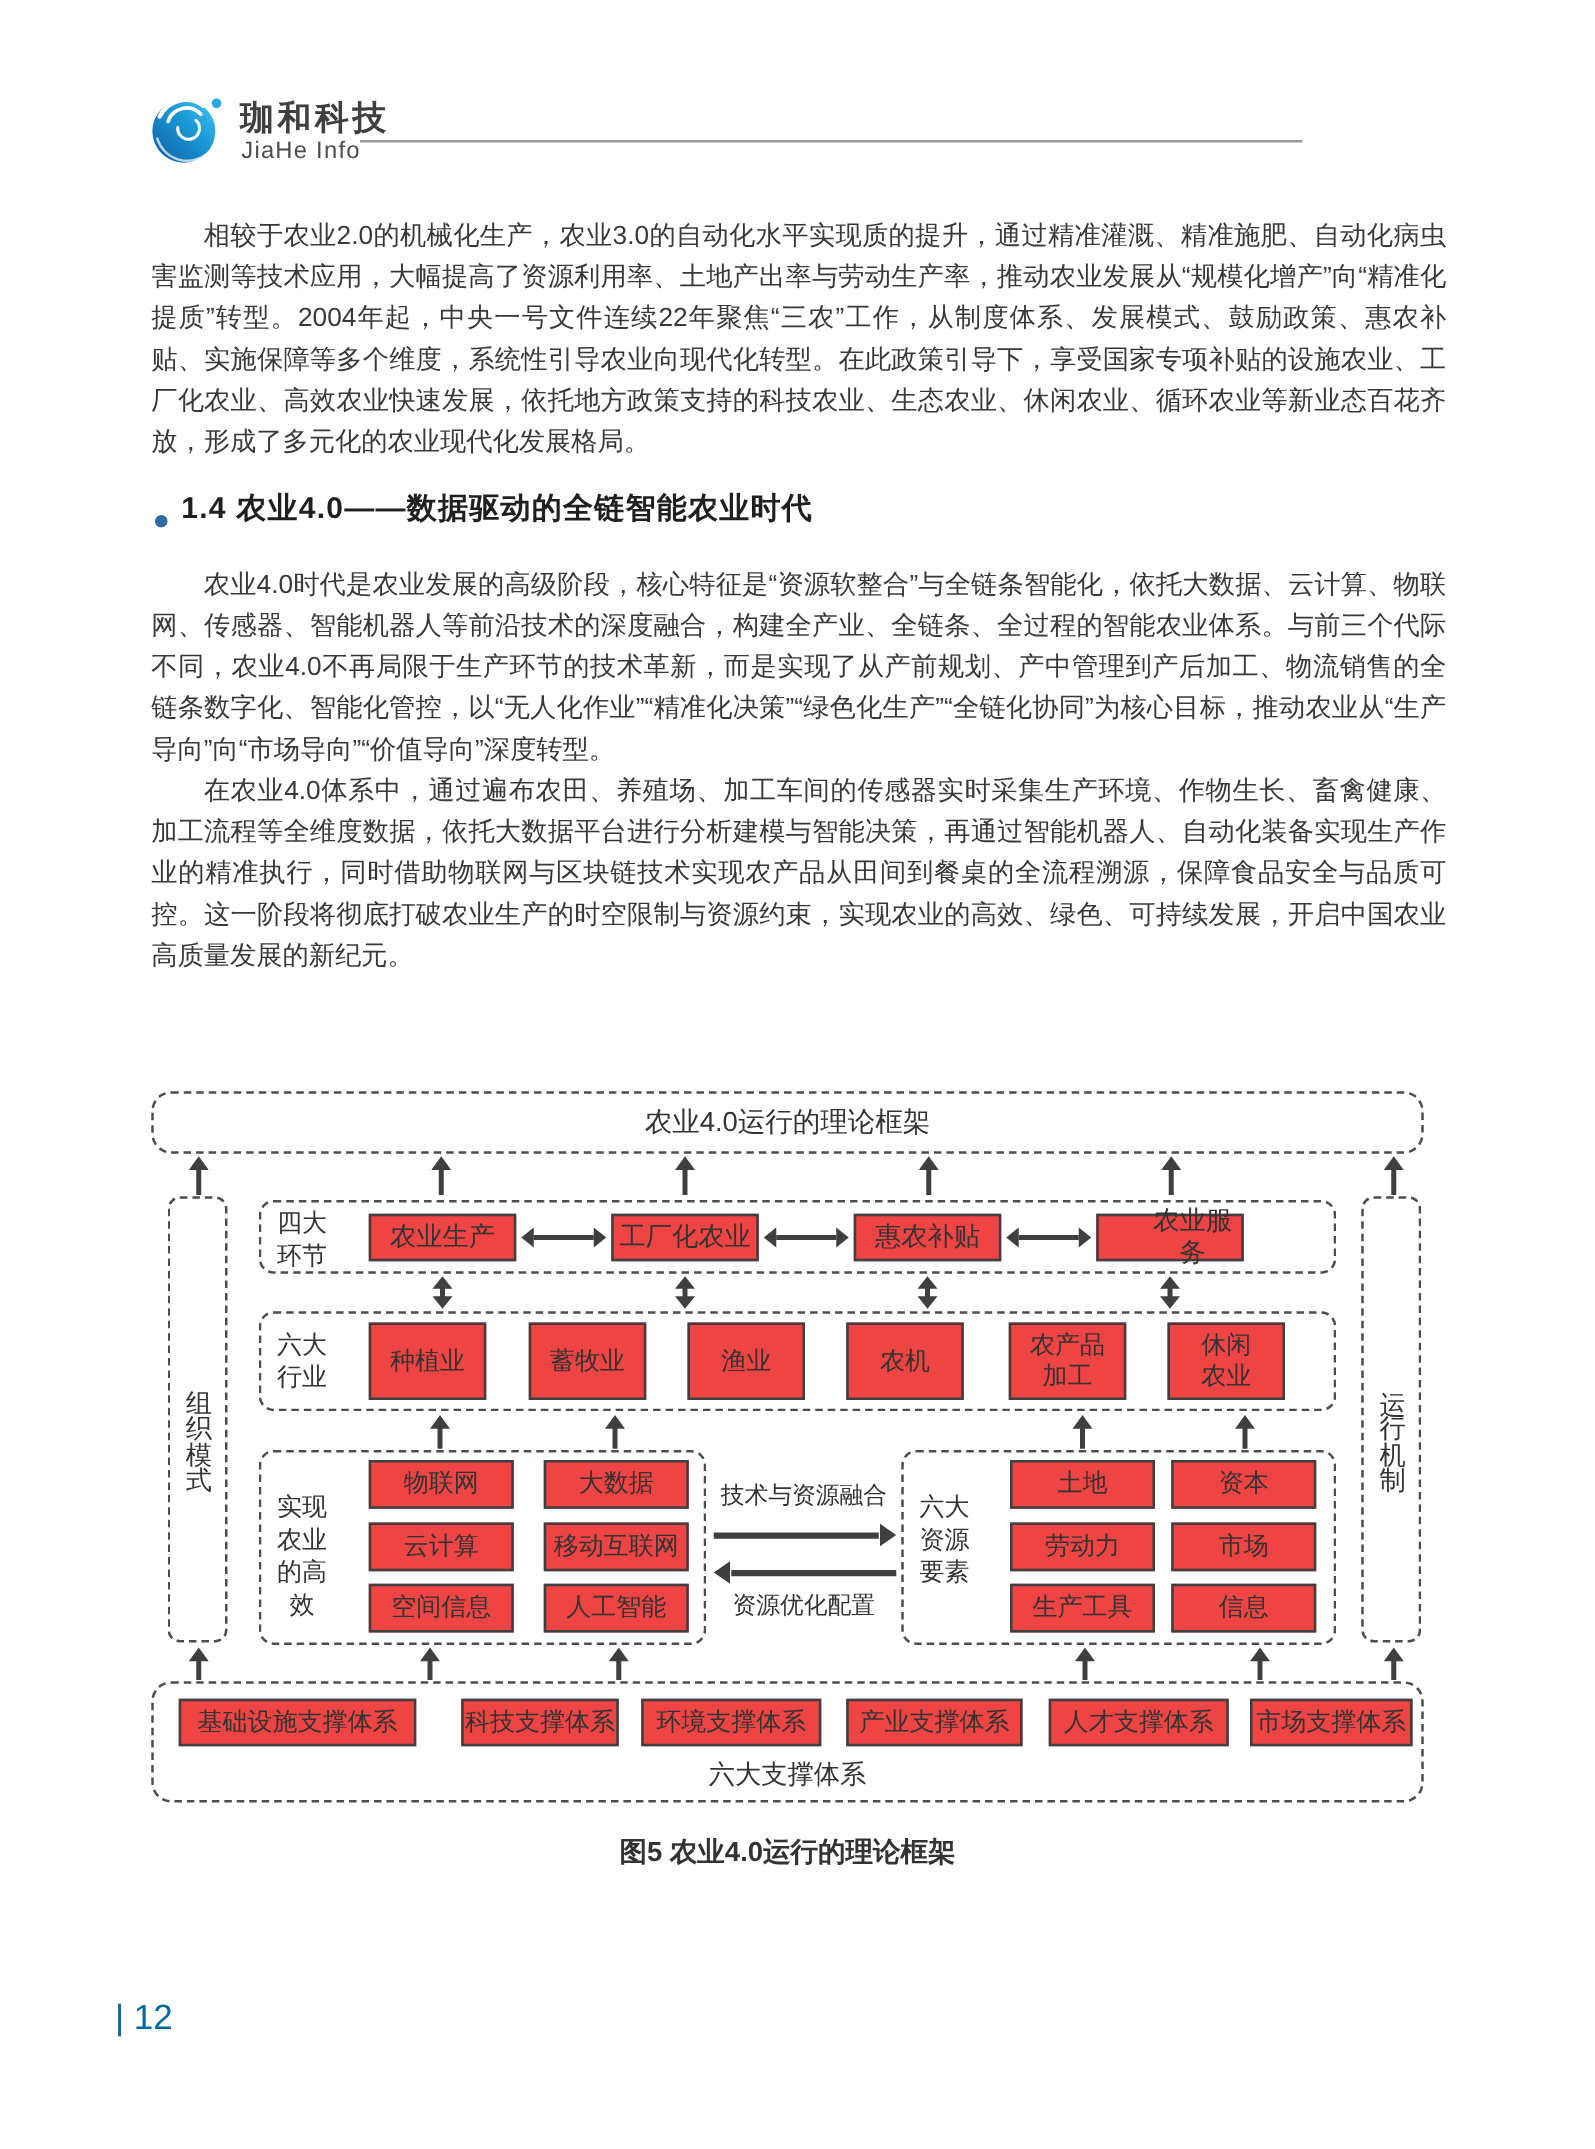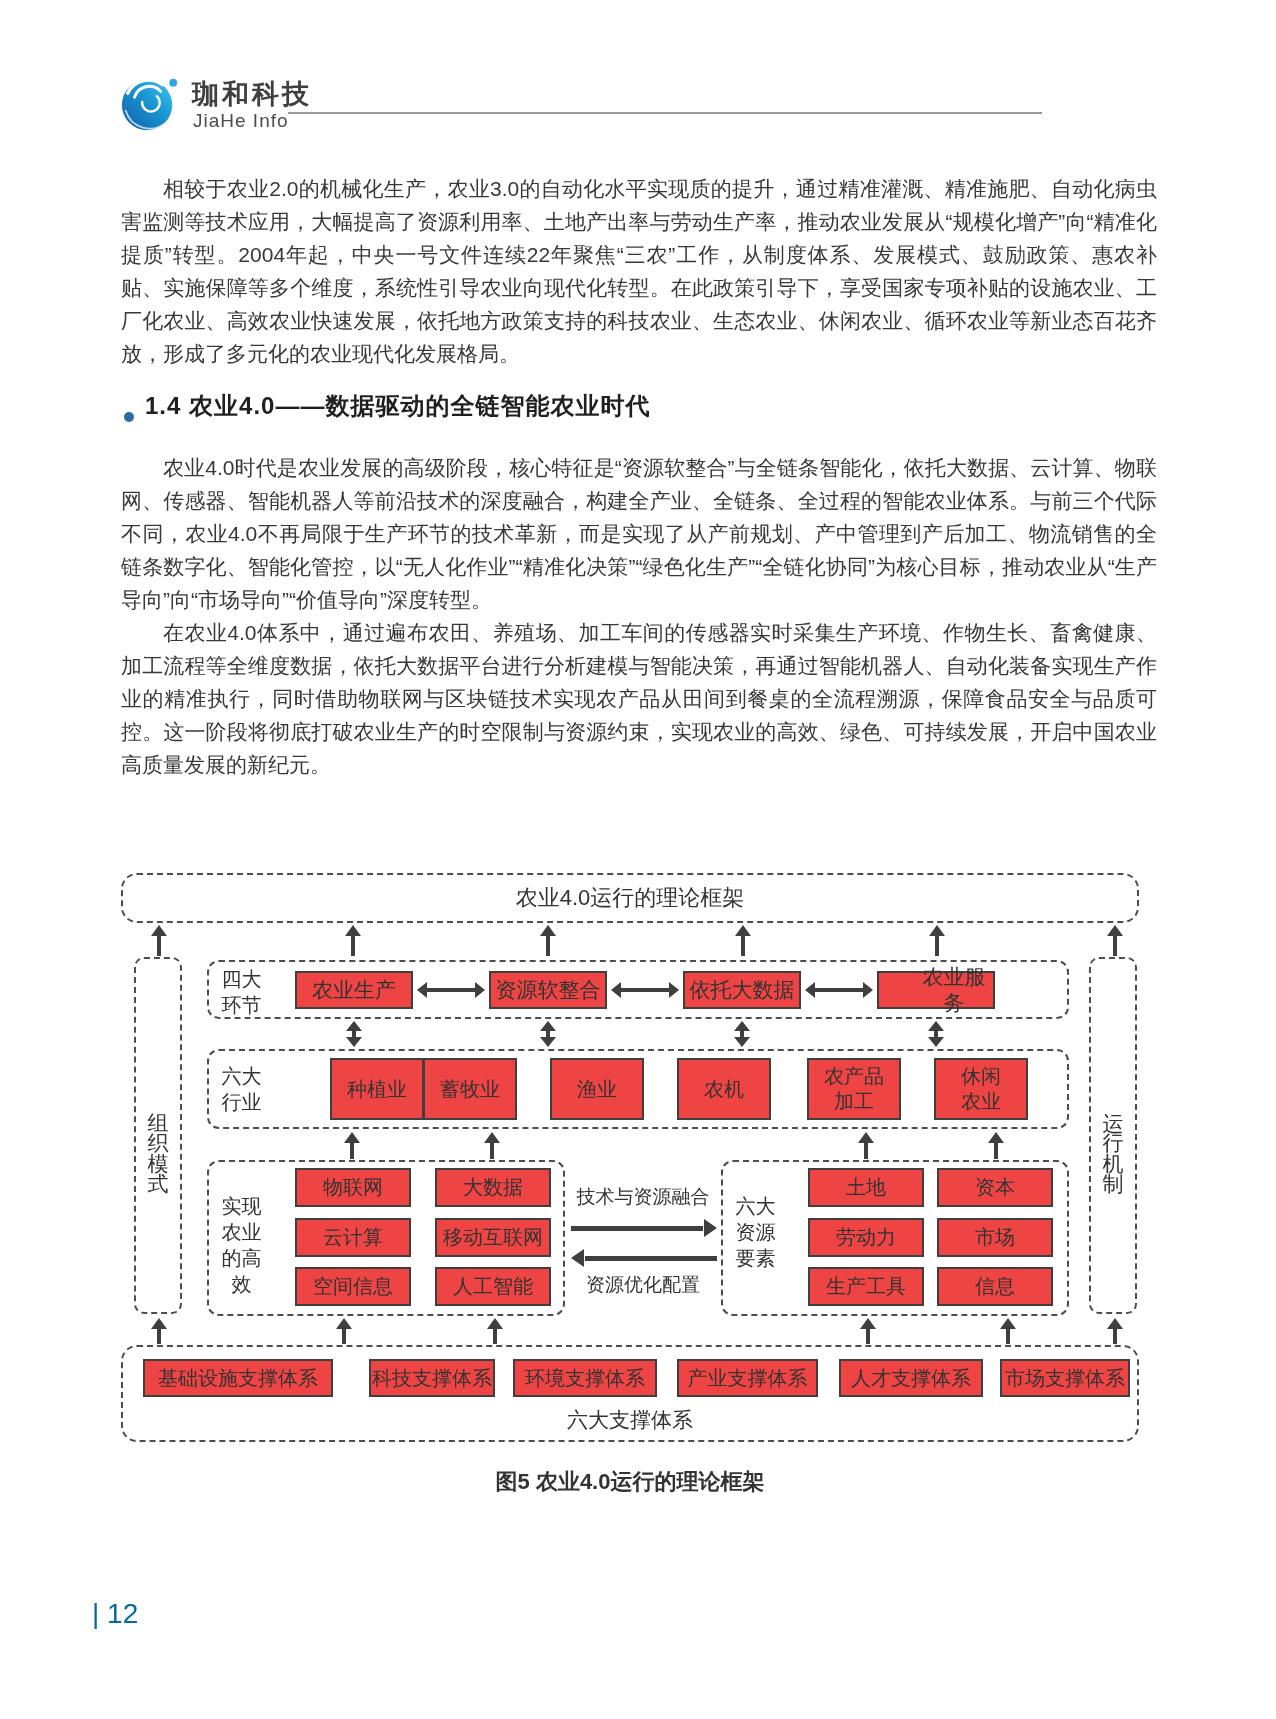--- a/index.html
+++ b/index.html
@@ -119,37 +119,37 @@
     </div>
     <div class="dashed vbox" style="left:968px;top:84px;width:48px;height:357px;border-radius:10px;">
       <span class="vlabel">运行机制</span>
     </div>
 
     <div class="dashed" style="left:86px;top:87px;width:862px;height:59px;"></div>
     <div class="dlabel" style="left:98px;top:93px;">
       <span class="wrap2">四大环节</span>
     </div>
     <div class="solidbox" style="left:174px;top:98px;width:118px;height:38px;font-size:21px;">农业生产</div>
-    <div class="solidbox" style="left:368px;top:98px;width:118px;height:38px;font-size:21px;">资源软整合</div>
-    <div class="solidbox" style="left:562px;top:98px;width:118px;height:38px;font-size:21px;">依托大数据</div>
+    <div class="solidbox" style="left:368px;top:98px;width:118px;height:38px;font-size:21px;">工厂化农业</div>
+    <div class="solidbox" style="left:562px;top:98px;width:118px;height:38px;font-size:21px;">惠农补贴</div>
     <div class="solidbox" style="left:756px;top:98px;width:118px;height:38px;font-size:21px;padding-left:36px;">农业服务</div>
     <div class="arr-h" style="left:296px;top:109px;width:68px;"></div>
     <div class="arr-h" style="left:490px;top:109px;width:68px;"></div>
     <div class="arr-h" style="left:684px;top:109px;width:68px;"></div>
 
     <div class="arr-vd" style="left:225px;top:148px;height:26px;"></div>
     <div class="arr-vd" style="left:419px;top:148px;height:26px;"></div>
     <div class="arr-vd" style="left:613px;top:148px;height:26px;"></div>
     <div class="arr-vd" style="left:807px;top:148px;height:26px;"></div>
 
     <div class="dashed" style="left:86px;top:176px;width:862px;height:80px;"></div>
     <div class="dlabel" style="left:98px;top:190px;">
       <span class="wrap2">六大行业</span>
     </div>
-    <div class="solidbox" style="left:174px;top:185px;width:94px;height:62px;margin-left:35px;">种植业</div>
+    <div class="solidbox" style="left:174px;top:185px;width:94px;height:62px;">种植业</div>
     <div class="solidbox" style="left:302px;top:185px;width:94px;height:62px;">蓄牧业</div>
     <div class="solidbox" style="left:429px;top:185px;width:94px;height:62px;">渔业</div>
     <div class="solidbox" style="left:556px;top:185px;width:94px;height:62px;">农机</div>
     <div class="solidbox" style="left:686px;top:185px;width:94px;height:62px;">
       <span class="wrap3">农产品加工</span>
     </div>
     <div class="solidbox" style="left:813px;top:185px;width:94px;height:62px;">
       <span class="wrap2">休闲农业</span>
     </div>
 

